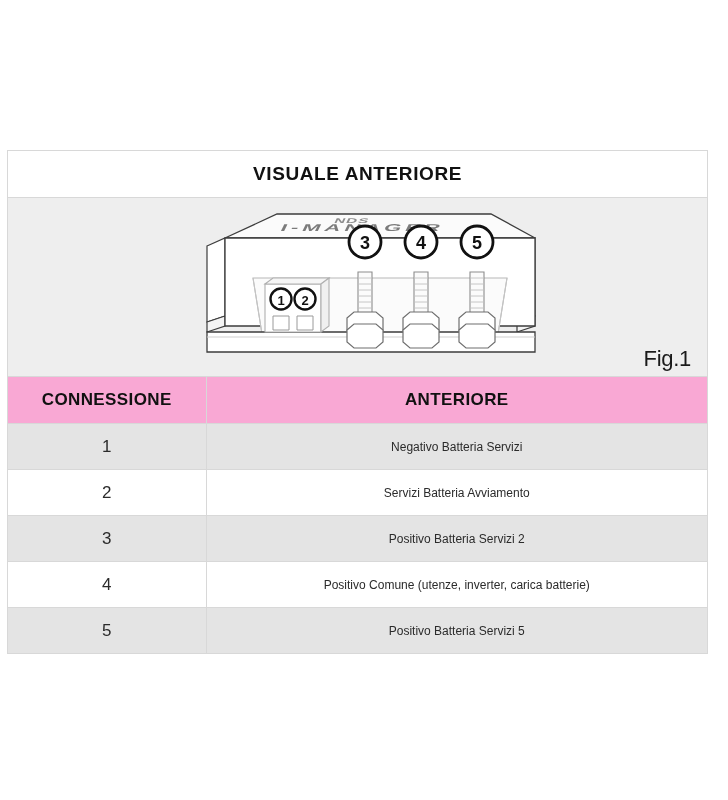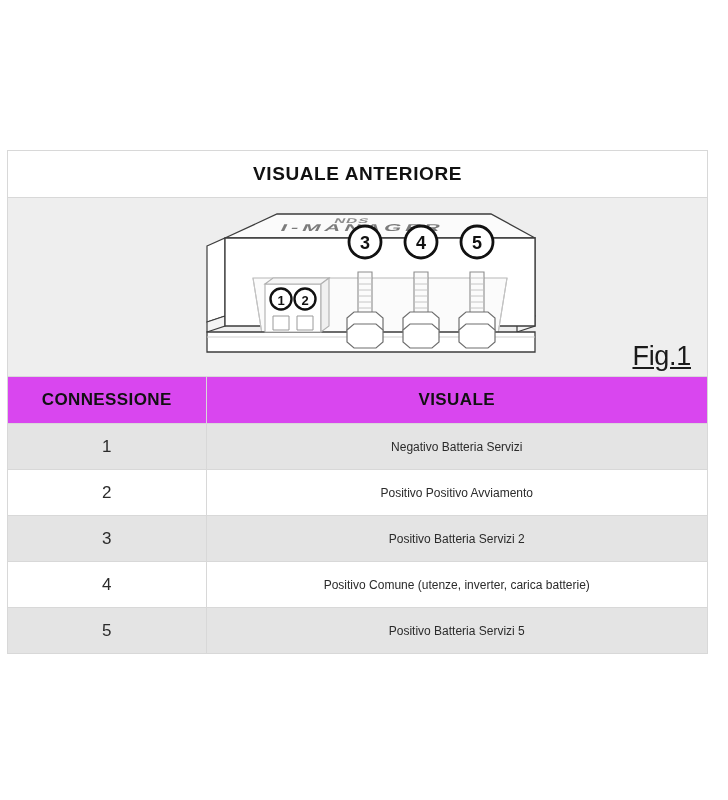--- a/index.html
+++ b/index.html
@@ -62,25 +62,24 @@
     position: absolute;
     left: 183px;
     top: 2px;
     width: 360px;
     height: 172px;
   }
   .fig-caption {
     position: absolute;
     right: 16px;
     bottom: 4px;
-    font-size: 27px;
+    font-size: 22px;
     color: #1a1a1a;
     font-family: "Liberation Sans", sans-serif;
     letter-spacing: -0.3px;
-    text-decoration: underline;
   }
 
   
   table.conn-table {
     width: 100%;
     border-collapse: collapse;
     table-layout: fixed;
   }
   table.conn-table col.c-conn { width: 198px; }
   table.conn-table col.c-func { width: auto; }
@@ -91,21 +90,21 @@
     border-right: 1px solid #d8d8d8;
     text-align: center;
     padding: 0;
     height: 45px;
     vertical-align: middle;
   }
   table.conn-table th:last-child,
   table.conn-table td:last-child { border-right: none; }
   table.conn-table thead th {
     border-top: none;
-    background: #d946ef;
+    background: #f9a8d4;
     font-size: 17px;
     font-weight: 700;
     letter-spacing: 0.4px;
     color: #111111;
     height: 46px;
   }
   table.conn-table tbody tr.row-shade td { background: #e4e4e4; }
   table.conn-table tbody tr.row-plain td { background: #ffffff; }
   table.conn-table tbody td {
     font-size: 12px;
@@ -256,31 +255,31 @@
     </div>
 
     <table class="conn-table">
       <colgroup>
         <col class="c-conn">
         <col class="c-func">
       </colgroup>
       <thead>
         <tr>
           <th>CONNESSIONE</th>
-          <th>VISUALE</th>
+          <th>ANTERIORE</th>
         </tr>
       </thead>
       <tbody>
         <tr class="row-shade">
           <td class="col-num">1</td>
           <td class="col-fn">Negativo Batteria Servizi</td>
         </tr>
         <tr class="row-plain">
           <td class="col-num">2</td>
-          <td class="col-fn">Positivo Positivo Avviamento</td>
+          <td class="col-fn">Servizi Batteria Avviamento</td>
         </tr>
         <tr class="row-shade">
           <td class="col-num">3</td>
           <td class="col-fn">Positivo Batteria Servizi 2</td>
         </tr>
         <tr class="row-plain">
           <td class="col-num">4</td>
           <td class="col-fn">Positivo Comune (utenze, inverter, carica batterie)</td>
         </tr>
         <tr class="row-shade">

